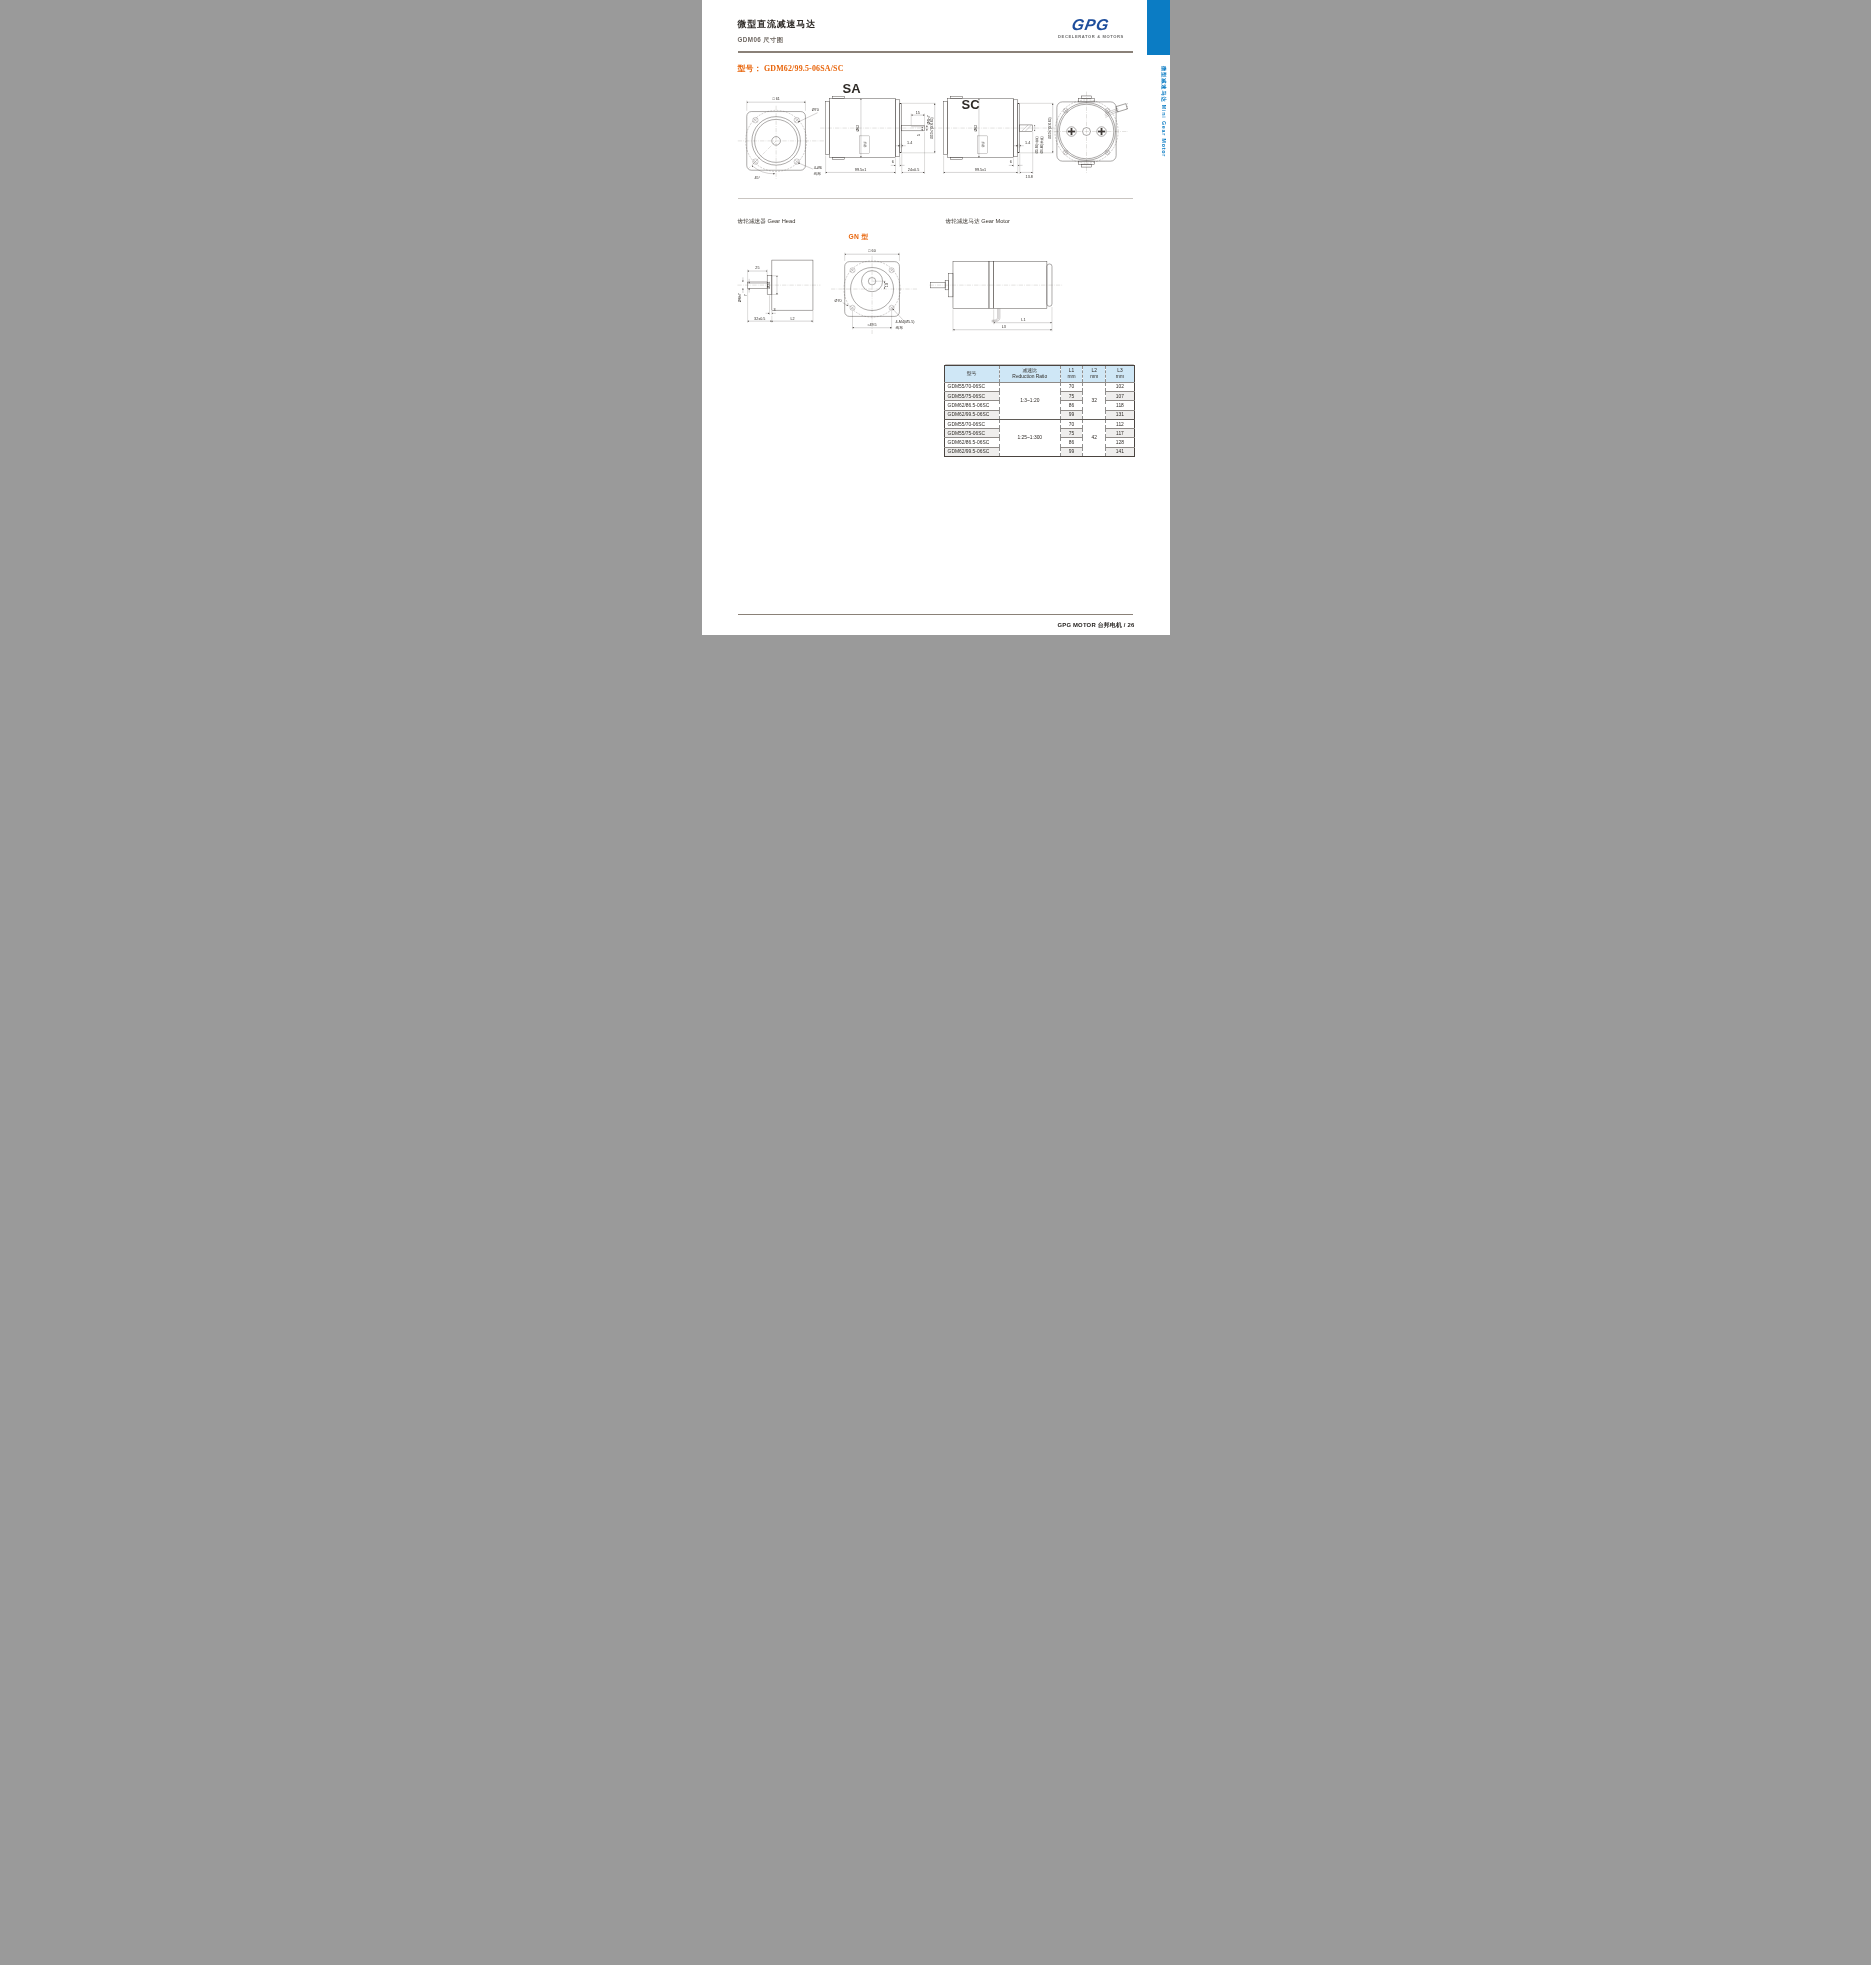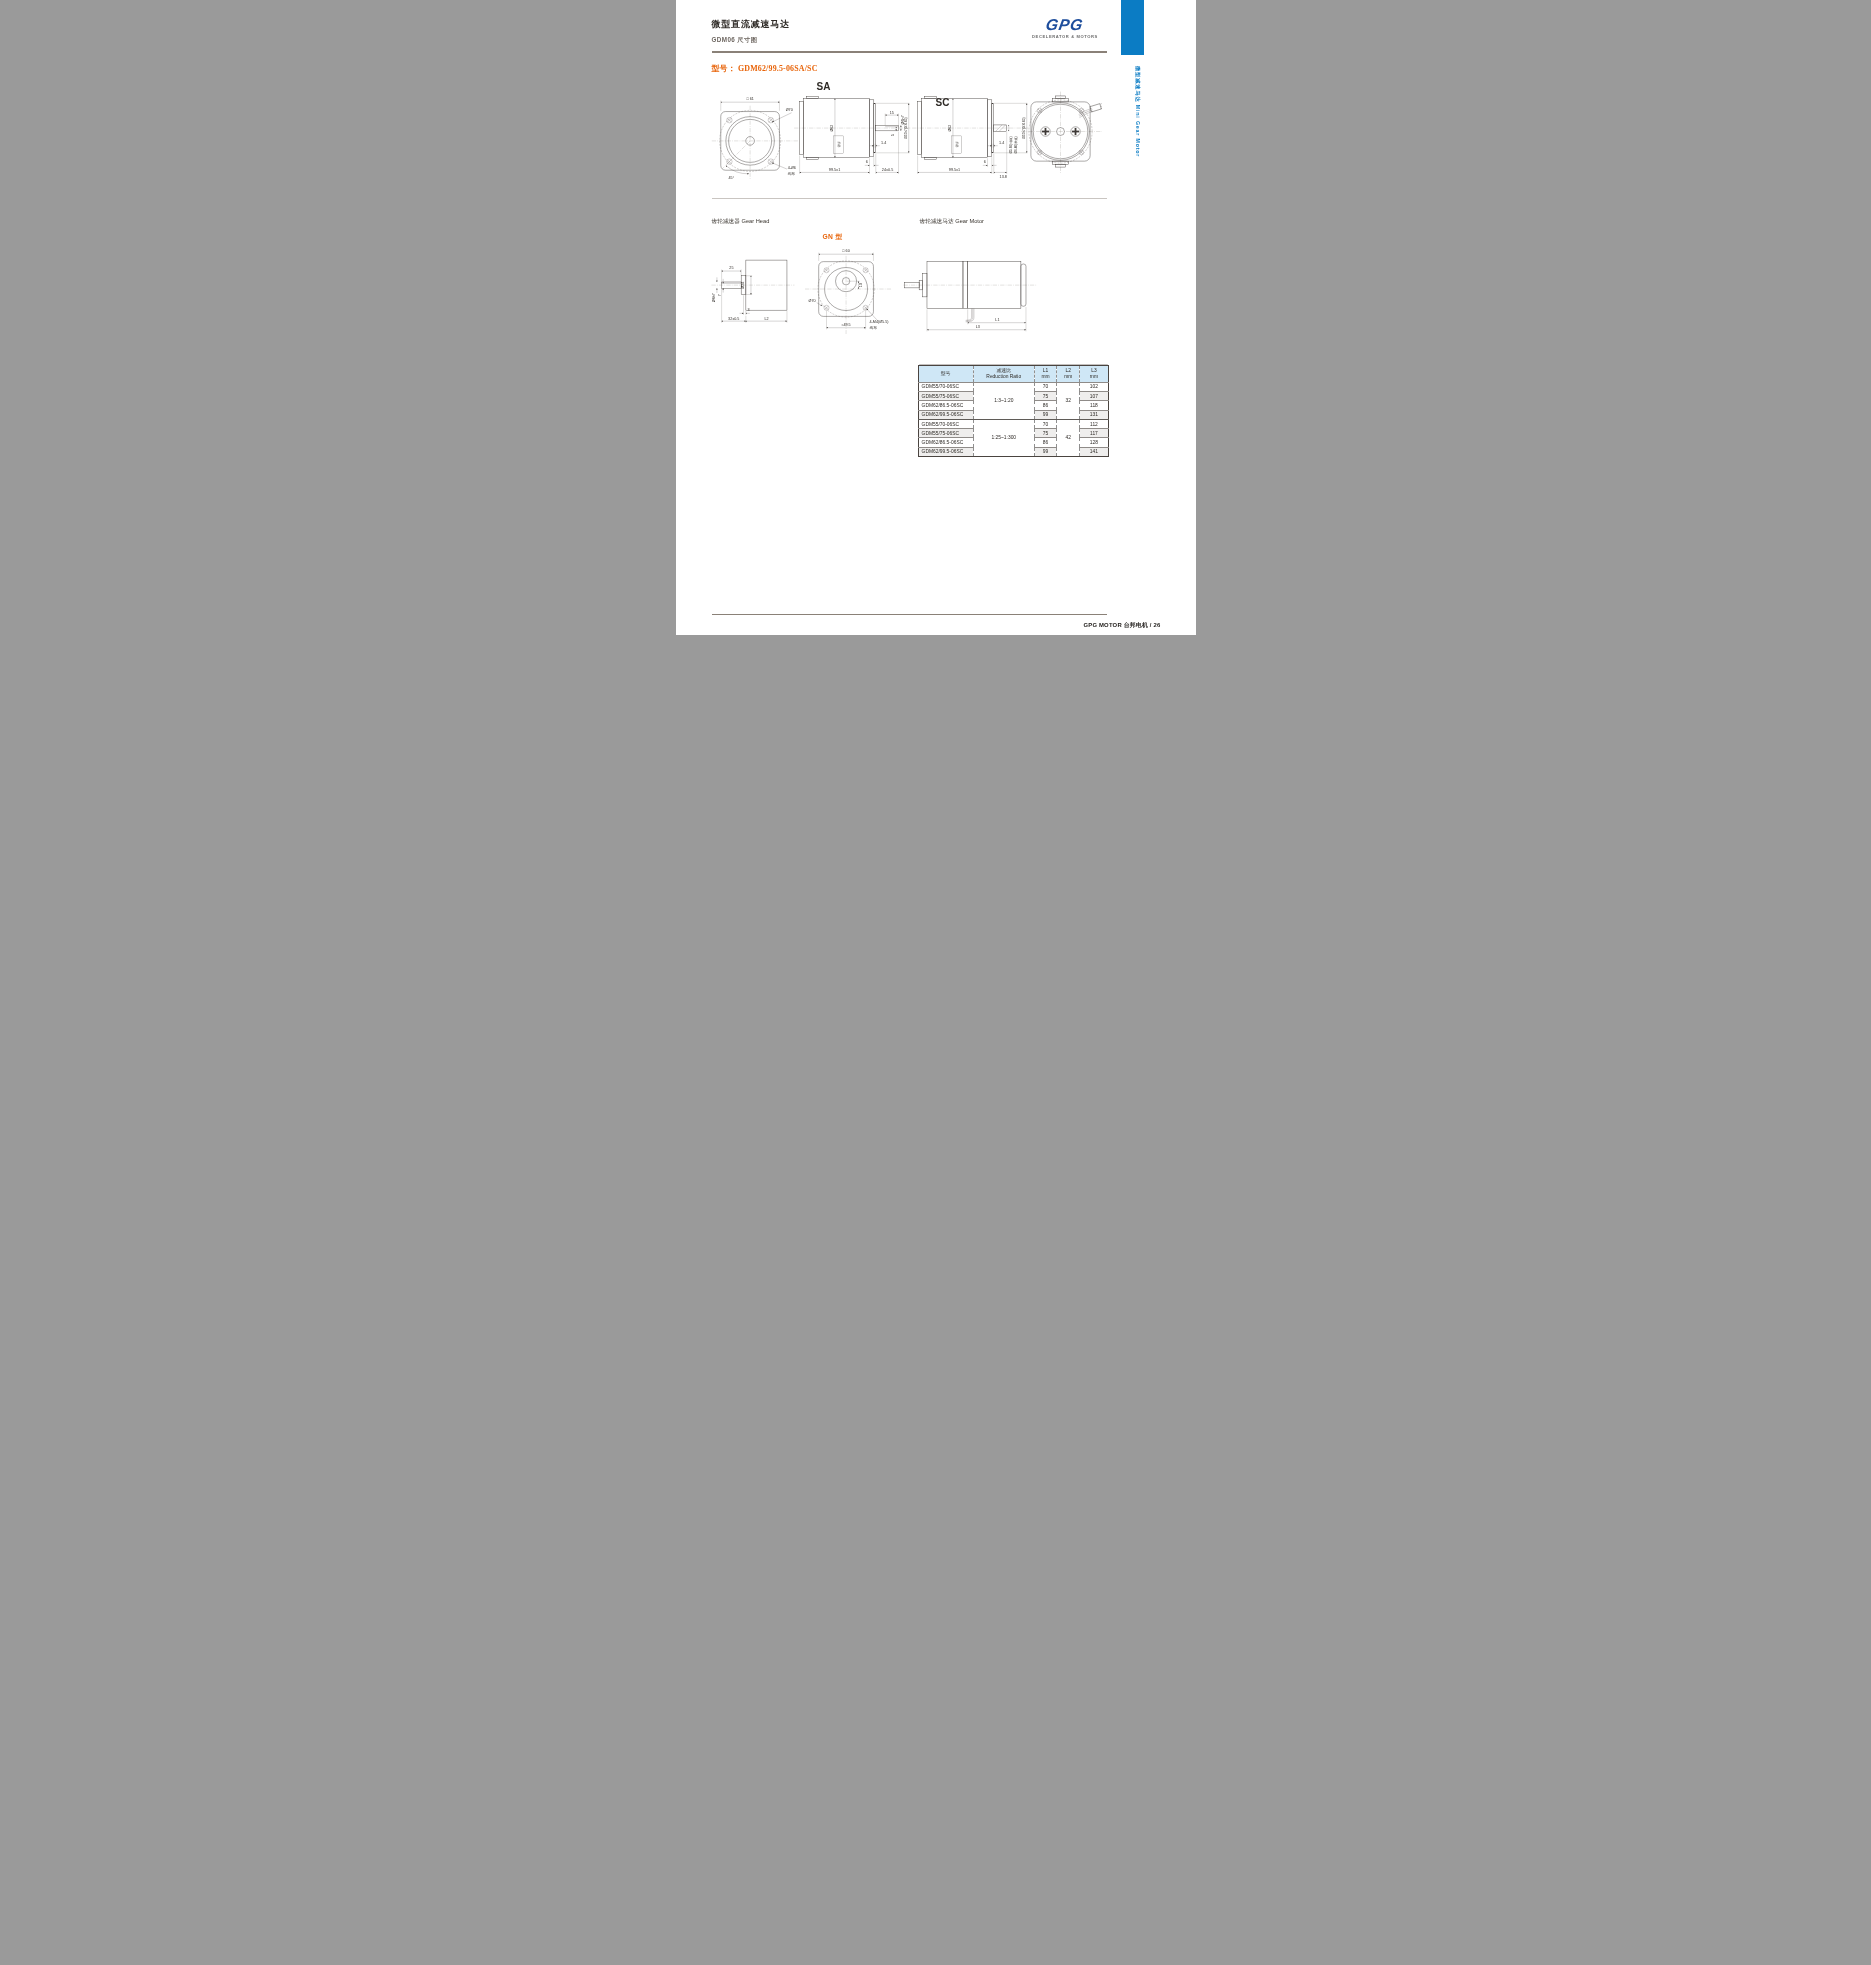--- a/index.html
+++ b/index.html
@@ -1,33 +1,33 @@
 <!DOCTYPE html>
 <html style="font-size:6.3px"><head>
 <meta charset="utf-8">
 <style>
   html,body{margin:0;padding:0;background:#9a9a9a;}
-  .page{position:relative;width:520px;height:635px;margin:0 auto;background:#ffffff;
+  .page{position:relative;width:468px;height:635px;margin:0 auto;background:#ffffff;
         font-family:"Liberation Sans",sans-serif;overflow:hidden;}
   
   .hdr-title{position:absolute;left:36px;top:18px;font-size:9px;font-weight:bold;color:#2e2a26;letter-spacing:0.8px;}
   .hdr-sub{position:absolute;left:36px;top:36px;font-size:6.3px;font-weight:bold;color:#6e6761;letter-spacing:0.4px;}
   .hdr-rule{position:absolute;left:36px;top:51px;width:395px;height:1.6px;background:#8a8178;}
   .logo{position:absolute;left:354px;top:17.3px;width:71px;text-align:center;}
   .logo-text{display:inline-block;font-size:15.7px;line-height:1;font-weight:bold;font-style:italic;
              color:#1e4e9c;letter-spacing:0.8px;transform:skewX(-10deg);}
   .logo-tag{font-size:4.1px;font-weight:bold;color:#6b6b6b;letter-spacing:0.6px;margin-top:1.2px;}
   
   .side-block{position:absolute;left:445px;top:0;width:23px;height:55px;background:#0b7cc4;}
   .side-text{position:absolute;left:447px;top:66px;width:18px;height:165px;
              writing-mode:vertical-rl;text-orientation:sideways;
              font-size:5.3px;font-weight:bold;color:#0b7cc4;letter-spacing:0.8px;}
   
   .model-heading{position:absolute;left:36px;top:63px;font-size:7.9px;font-weight:bold;color:#e8640a;letter-spacing:0.2px;font-family:Liberation Serif, serif;}
-  .view-label{position:absolute;font-size:10px;font-weight:bold;color:#2e2a26;}
+  .view-label{position:absolute;font-size:13px;font-weight:bold;color:#2e2a26;}
   .divider{position:absolute;left:36px;top:198px;width:395px;height:0.4px;background:#c9c5c1;}
   .sec-label{position:absolute;font-size:5.7px;color:#39342e;}
   .gn-label{position:absolute;left:147px;top:233px;font-size:6.7px;font-weight:bold;color:#e8640a;letter-spacing:0.4px;}
   
   .drw{position:absolute;}
   .ln{fill:none;stroke:#3f3a37;stroke-width:1.1;}
   .th{fill:none;stroke:#3f3a37;stroke-width:0.6;}
   .bold{fill:none;stroke:#3f3a37;stroke-width:4.5;}
   .cl{fill:none;stroke:#7a746e;stroke-width:0.55;stroke-dasharray:11 3 2 3;}
   .dsh{fill:none;stroke:#4a4440;stroke-width:0.65;stroke-dasharray:5 3;}

